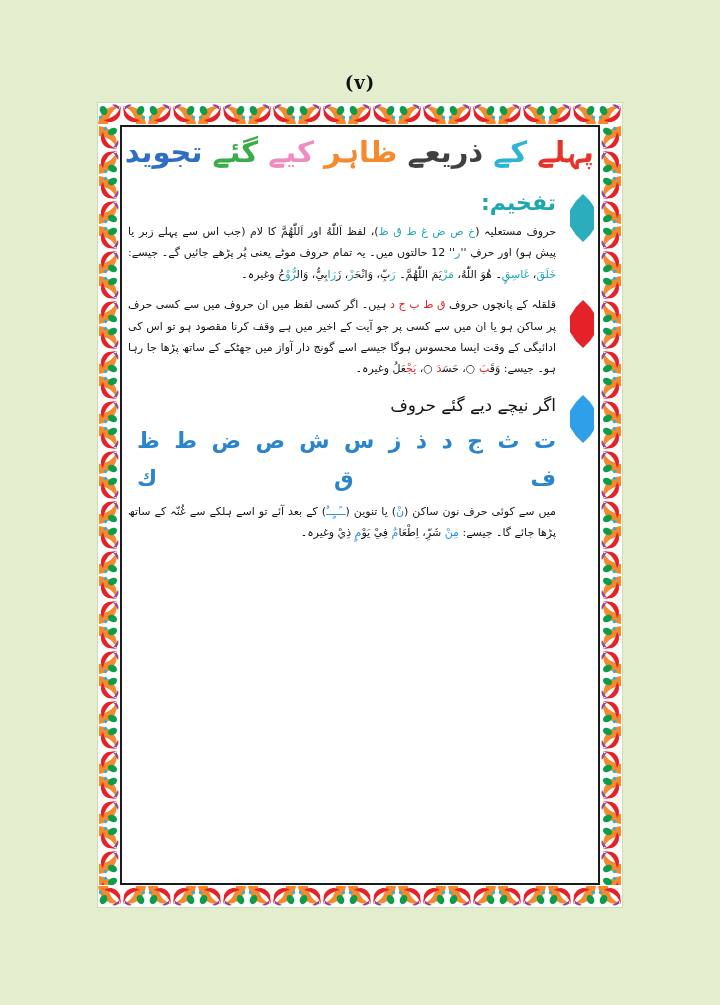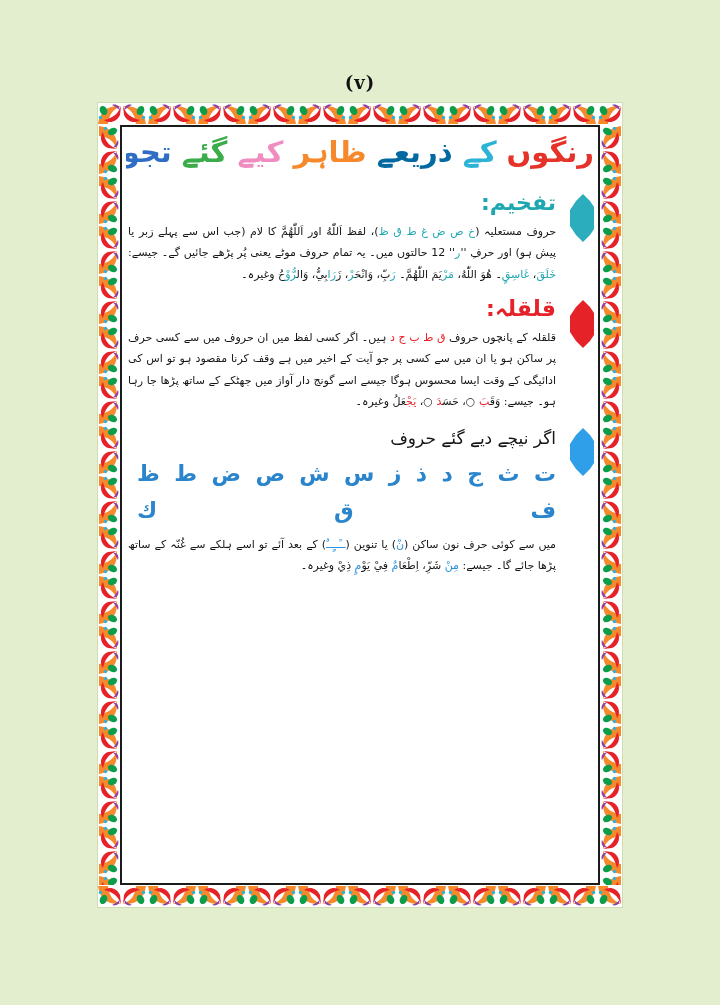--- a/index.html
+++ b/index.html
@@ -921,35 +921,34 @@
           <path d="M15,2 C19,0.5 23,3 22.5,7 C20,4.5 18,3.5 15,2 Z" fill="#8a3fa8"></path>
           <circle cx="3.5" cy="14.5" r="1.7" fill="#2cb3d6"></circle>
         </g>
       </svg>
     </div>
 
   <div class="inner-frame"></div>
 
   <div class="content">
 
-    <h1 class="title"><span style="color: rgb(230, 51, 42);">رنگوں </span><span style="color: rgb(44, 179, 214);">کے </span><span style="color: #0369a1;">ذریعے </span><span style="color: rgb(245, 137, 43); margin-top: 41px;">ظاہر </span><span style="color: rgb(239, 140, 192); margin-top: 7px;">کیے </span><span style="color: rgb(58, 172, 73);">گئے </span><span style="color: rgb(47, 110, 196);">تجوید </span></h1>
+    <h1 class="title"><span style="color: rgb(230, 51, 42);">پہلے </span><span style="color: rgb(44, 179, 214);">کے </span><span style="color: #404040;">ذریعے </span><span style="color: rgb(245, 137, 43); margin-top: 41px;">ظاہر </span><span style="color: rgb(239, 140, 192); margin-top: 7px;">کیے </span><span style="color: rgb(58, 172, 73);">گئے </span><span style="color: rgb(47, 110, 196);">تجوید </span></h1>
 
     <div class="section">
       <svg class="marker" viewBox="0 0 26 48">
         <polygon points="13,0 20,7 26,16 26,32 20,41 13,48 6,41 0,32 0,16 6,7" fill="#2cadbd"></polygon>
       </svg>
       <div class="sec-heading" style="color: rgb(31, 167, 176);">تفخیم:</div>
       <div class="sec-par"><span>حروف مستعلیہ (</span><span style="color: rgb(31, 167, 176);">خ ص ض غ ط ق ظ</span><span>)، لفظ اَللّٰهُ اور اَللّٰهُمَّ کا لام (جب اس سے پہلے زبر یا پیش ہو) اور حرفِ ''</span><span style="color: rgb(31, 167, 176);">ر</span><span>'' 12 حالتوں میں۔ یہ تمام حروف موٹے یعنی پُر پڑھے جائیں گے۔ جیسے: </span><span style="color: rgb(31, 167, 176);">خَلَقَ</span><span>، </span><span style="color: rgb(31, 167, 176);">غَاسِقٍ</span><span>۔ هُوَ اللّٰهُ، </span><span style="color: rgb(31, 167, 176);">مَرْ</span><span>يَمَ اللّٰهُمَّ۔ </span><span style="color: rgb(31, 167, 176);">رَ</span><span>بِّ، وَانْحَ</span><span style="color: rgb(31, 167, 176);">رْ</span><span>، زَ</span><span style="color: rgb(31, 167, 176);">رَا</span><span>بِيُّ، وَال</span><span style="color: rgb(31, 167, 176);">رُّوْ</span><span>حُ وغیرہ۔</span></div>
     </div>
 
     <div class="section">
       <svg class="marker" viewBox="0 0 26 48">
         <polygon points="13,0 20,7 26,16 26,32 20,41 13,48 6,41 0,32 0,16 6,7" fill="#e62229"></polygon>
       </svg>
-      <div class="sec-heading" style="color: rgb(230, 34, 41);">قلقلہ:</div>
       <div class="sec-par"><span>قلقلہ کے پانچوں حروف </span><span style="color: rgb(230, 34, 41);">ق ط ب ج د</span><span> ہیں۔ اگر کسی لفظ میں ان حروف میں سے کسی حرف پر ساکن ہو یا ان میں سے کسی پر جو آیت کے اخیر میں ہے وقف کرنا مقصود ہو تو اس کی ادائیگی کے وقت ایسا محسوس ہوگا جیسے اسے گونج دار آواز میں جھٹکے کے ساتھ پڑھا جا رہا ہو۔ جیسے: وَقَ</span><span style="color: rgb(230, 34, 41);">بَ</span><span> ○، حَسَ</span><span style="color: rgb(230, 34, 41);">دَ</span><span> ○، </span><span style="color: rgb(230, 34, 41);">يَجْ</span><span>عَلُ وغیرہ۔</span></div>
     </div>
 
     <div class="section">
       <svg class="marker" viewBox="0 0 26 48">
         <polygon points="13,0 20,7 26,16 26,32 20,41 13,48 6,41 0,32 0,16 6,7" fill="#2e9fe8"></polygon>
       </svg>
       <div class="intro-line">اگر نیچے دیے گئے حروف</div>
       <div class="letters-row" style="color: rgb(43, 133, 204);">ت ث ج د ذ ز س ش ص ض ط ظ ف ق ك</div>
       <div class="sec-par"><span>میں سے کوئی حرف نون ساکن (</span><span style="color: rgb(37, 144, 221);">نْ</span><span>) یا تنوین (</span><span style="color: rgb(37, 144, 221);">ــًــٍــٌ</span><span>) کے بعد آئے تو اسے ہلکے سے غُنّہ کے ساتھ پڑھا جائے گا۔ جیسے: </span><span style="color: rgb(37, 144, 221);">مِنْ</span><span> شَرِّ، اِطْعَا</span><span style="color: rgb(37, 144, 221);">مٌ</span><span> فِيْ يَوْ</span><span style="color: rgb(37, 144, 221);">مٍ</span><span> ذِيْ وغیرہ۔</span></div>

